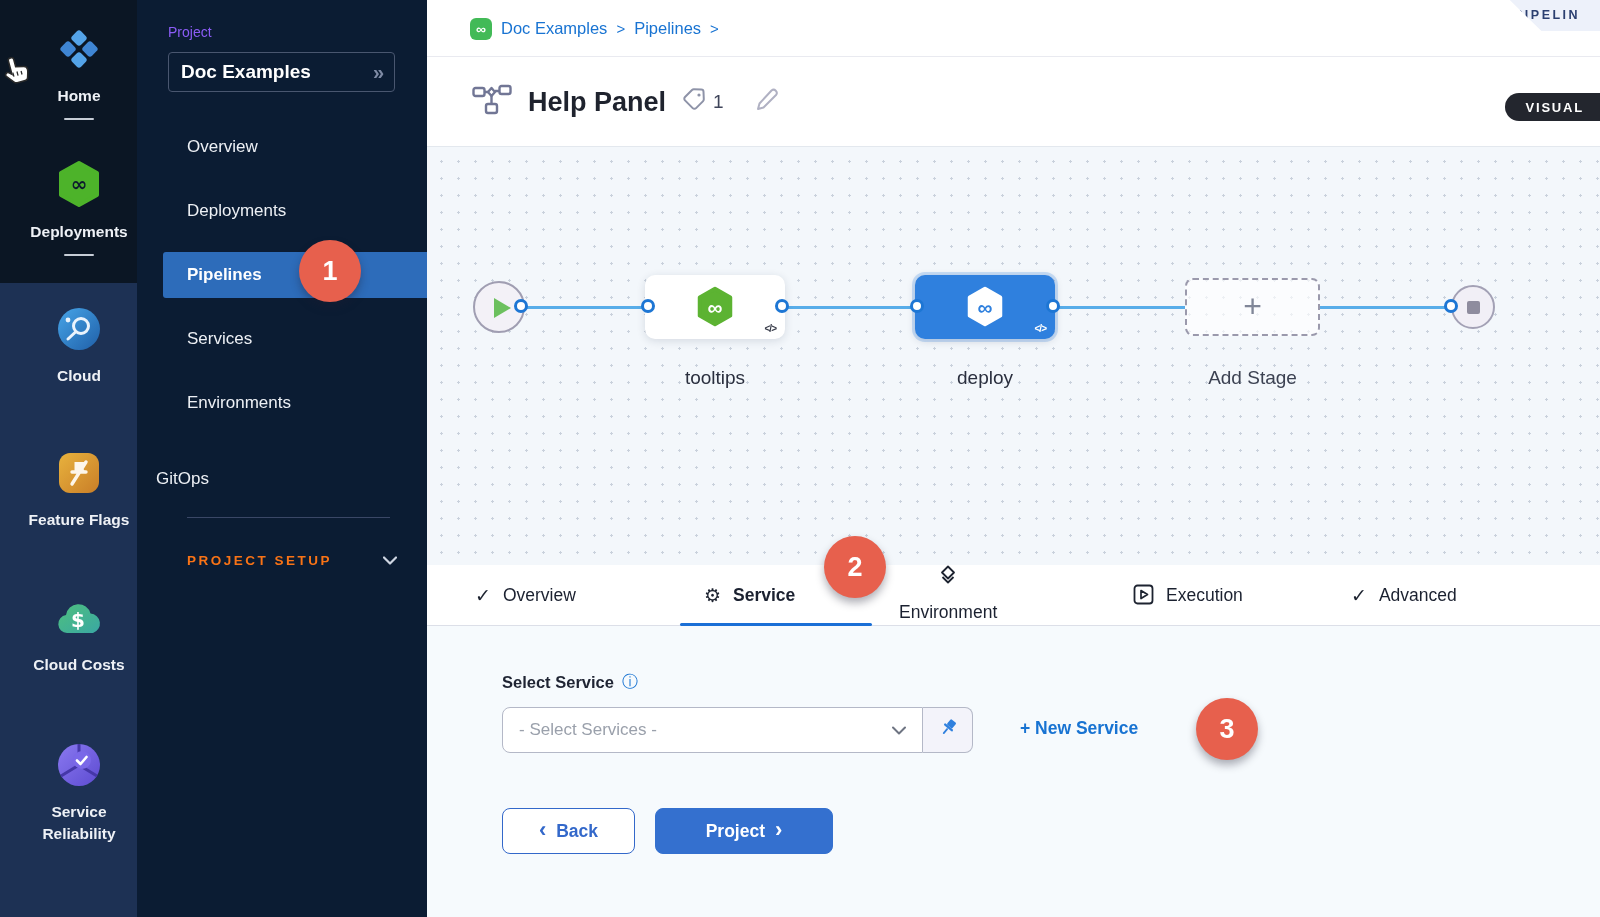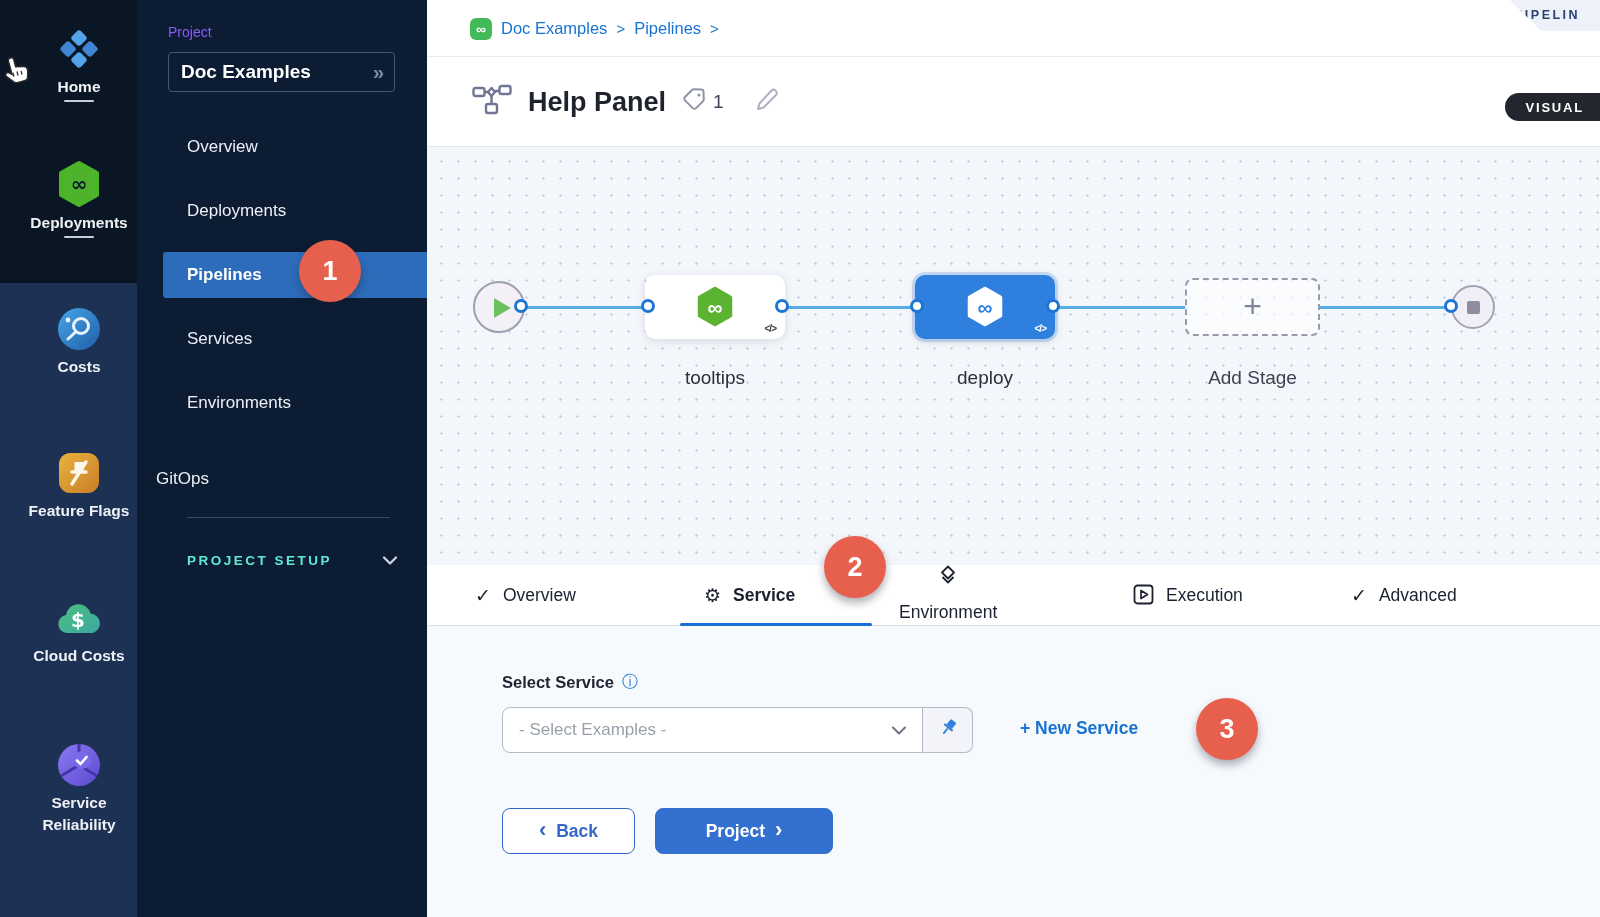--- a/index.html
+++ b/index.html
@@ -3,37 +3,37 @@
 <meta charset="utf-8">
 <style>
   * { margin:0; padding:0; box-sizing:border-box; }
   html,body { width:1600px; height:917px; overflow:hidden; background:#fff;
     font-family:"Liberation Sans","DejaVu Sans",sans-serif; }
   .stage { position:relative; width:1600px; height:917px; overflow:hidden; }
 
   
   .rail { position:absolute; left:0; top:0; width:137px; height:917px; background:#1d3154; z-index:5; }
   .rail-top-bg { position:absolute; left:0; top:0; width:137px; height:283px; background:#0b1624; }
-  .rail-item { position:absolute; left:0; width:158px; display:flex; flex-direction:column; align-items:center; cursor:pointer; }
+  .rail-item { position:absolute; left:0; width:158px; display:flex; flex-direction:column; align-items:center; gap:9px; cursor:pointer; }
   .rail-item .lbl { color:#eef1f6; font-size:15.5px; font-weight:600; text-align:center; line-height:1.45; }
   .mod-underline { width:30px; height:2px; background:#c7cdd6; border-radius:1px; margin-top:2px; }
 
   
   .subnav { position:absolute; left:137px; top:0; width:290px; height:917px; background:#0b1c33; z-index:4; }
   .proj-label { position:absolute; left:31px; top:24px; font-size:14px; color:#8b5cf6; }
   .proj-box { position:absolute; left:31px; top:52px; width:227px; height:40px; border:1px solid #49566f; border-radius:4px;
     display:flex; align-items:center; justify-content:space-between; padding:0 12px; cursor:pointer; }
   .proj-box .pname { color:#ffffff; font-size:19px; font-weight:600; }
   .proj-box .dbl { color:#7e8aa4; font-size:20px; font-weight:700; letter-spacing:-2px; }
   .nav-item { position:absolute; left:0; width:290px; height:46px; line-height:46px; padding-left:50px;
     color:#edf0f5; font-size:17px; cursor:pointer; }
   .nav-item.active { left:26px; width:264px; padding-left:24px; background:#2d6cba; border-radius:3px 0 0 3px; color:#fff; font-weight:600; }
   .nav-divider { position:absolute; left:50px; top:517px; width:203px; height:1px; background:#3a4766; }
   .setup-row { position:absolute; left:50px; top:551px; width:210px; display:flex; align-items:center; justify-content:space-between; cursor:pointer; }
-  .setup-row .st { color:#5eead4; font-size:13.5px; font-weight:700; letter-spacing:2.5px; }
+  .setup-row .st { color:#f97316; font-size:13.5px; font-weight:700; letter-spacing:2.5px; }
 
   
   .main { position:absolute; left:427px; top:0; width:1173px; height:917px; background:#fff; }
 
   .crumbbar { position:absolute; left:0; top:0; width:1173px; height:57px; background:#fff; border-bottom:1px solid #e9eaf0; }
   .crumbs { position:absolute; left:43px; top:0; height:57px; display:flex; align-items:center; gap:9px; }
   .crumb-logo { width:22px; height:22px; border-radius:6px; background:#42ba57; color:#fff; font-size:14px; font-weight:700;
     display:flex; align-items:center; justify-content:center; }
   .crumb { color:#1873d2; font-size:16.5px; cursor:pointer; }
   .crumb-sep { color:#1873d2; font-size:15px; }
@@ -151,21 +151,21 @@
             <stop offset="0" stop-color="#47a5e8"></stop>
                 <stop offset="1" stop-color="#1f5fa8"></stop>
               </linearGradient>
             </defs>
           <circle cx="23" cy="23" r="21" fill="url(#gb)"></circle>
           <circle cx="25" cy="20" r="7.5" fill="none" stroke="#eaf3fc" stroke-width="3"></circle>
           <line x1="19.5" y1="26" x2="12" y2="33" stroke="#eaf3fc" stroke-width="3" stroke-linecap="round"></line>
           <circle cx="12" cy="14" r="2.4" fill="#eaf3fc"></circle>
         </svg>
       </span>
-      <span class="lbl">Costs</span>
+      <span class="lbl">Cloud</span>
     </div>
 
     <div class="rail-item" style="top:450px;">
       <span>
         <svg width="46" height="46" viewBox="0 0 46 46">
           <defs>
               <linearGradient id="gf" x1="0" y1="0" x2="1" y2="1">
             <stop offset="0" stop-color="#e8b23d"></stop>
                 <stop offset="1" stop-color="#c97e28"></stop>
               </linearGradient>
@@ -370,21 +370,21 @@
       <div class="tab-underline"></div>
     </div>
 
     <div class="formpanel">
       <div class="fld-label">
         <span class="ft">Select Service</span>
         <span class="info-i">ⓘ</span>
       </div>
       <div class="select-wrap">
         <div class="select-box">
-          <span class="select-ph">- Select Examples -</span>
+          <span class="select-ph">- Select Services -</span>
           <span>
             <svg width="14" height="9" viewBox="0 0 14 9">
                 <polyline points="1,1.5 7,7.5 13,1.5" fill="none" stroke="#6e7482" stroke-width="2" stroke-linecap="round" stroke-linejoin="round"></polyline>
               </svg>
           </span>
         </div>
         <div class="pin-btn">
           <span>
             <svg width="20" height="20" viewBox="0 0 20 20">
               <g transform="rotate(40 10 10)" fill="#2f80de">

